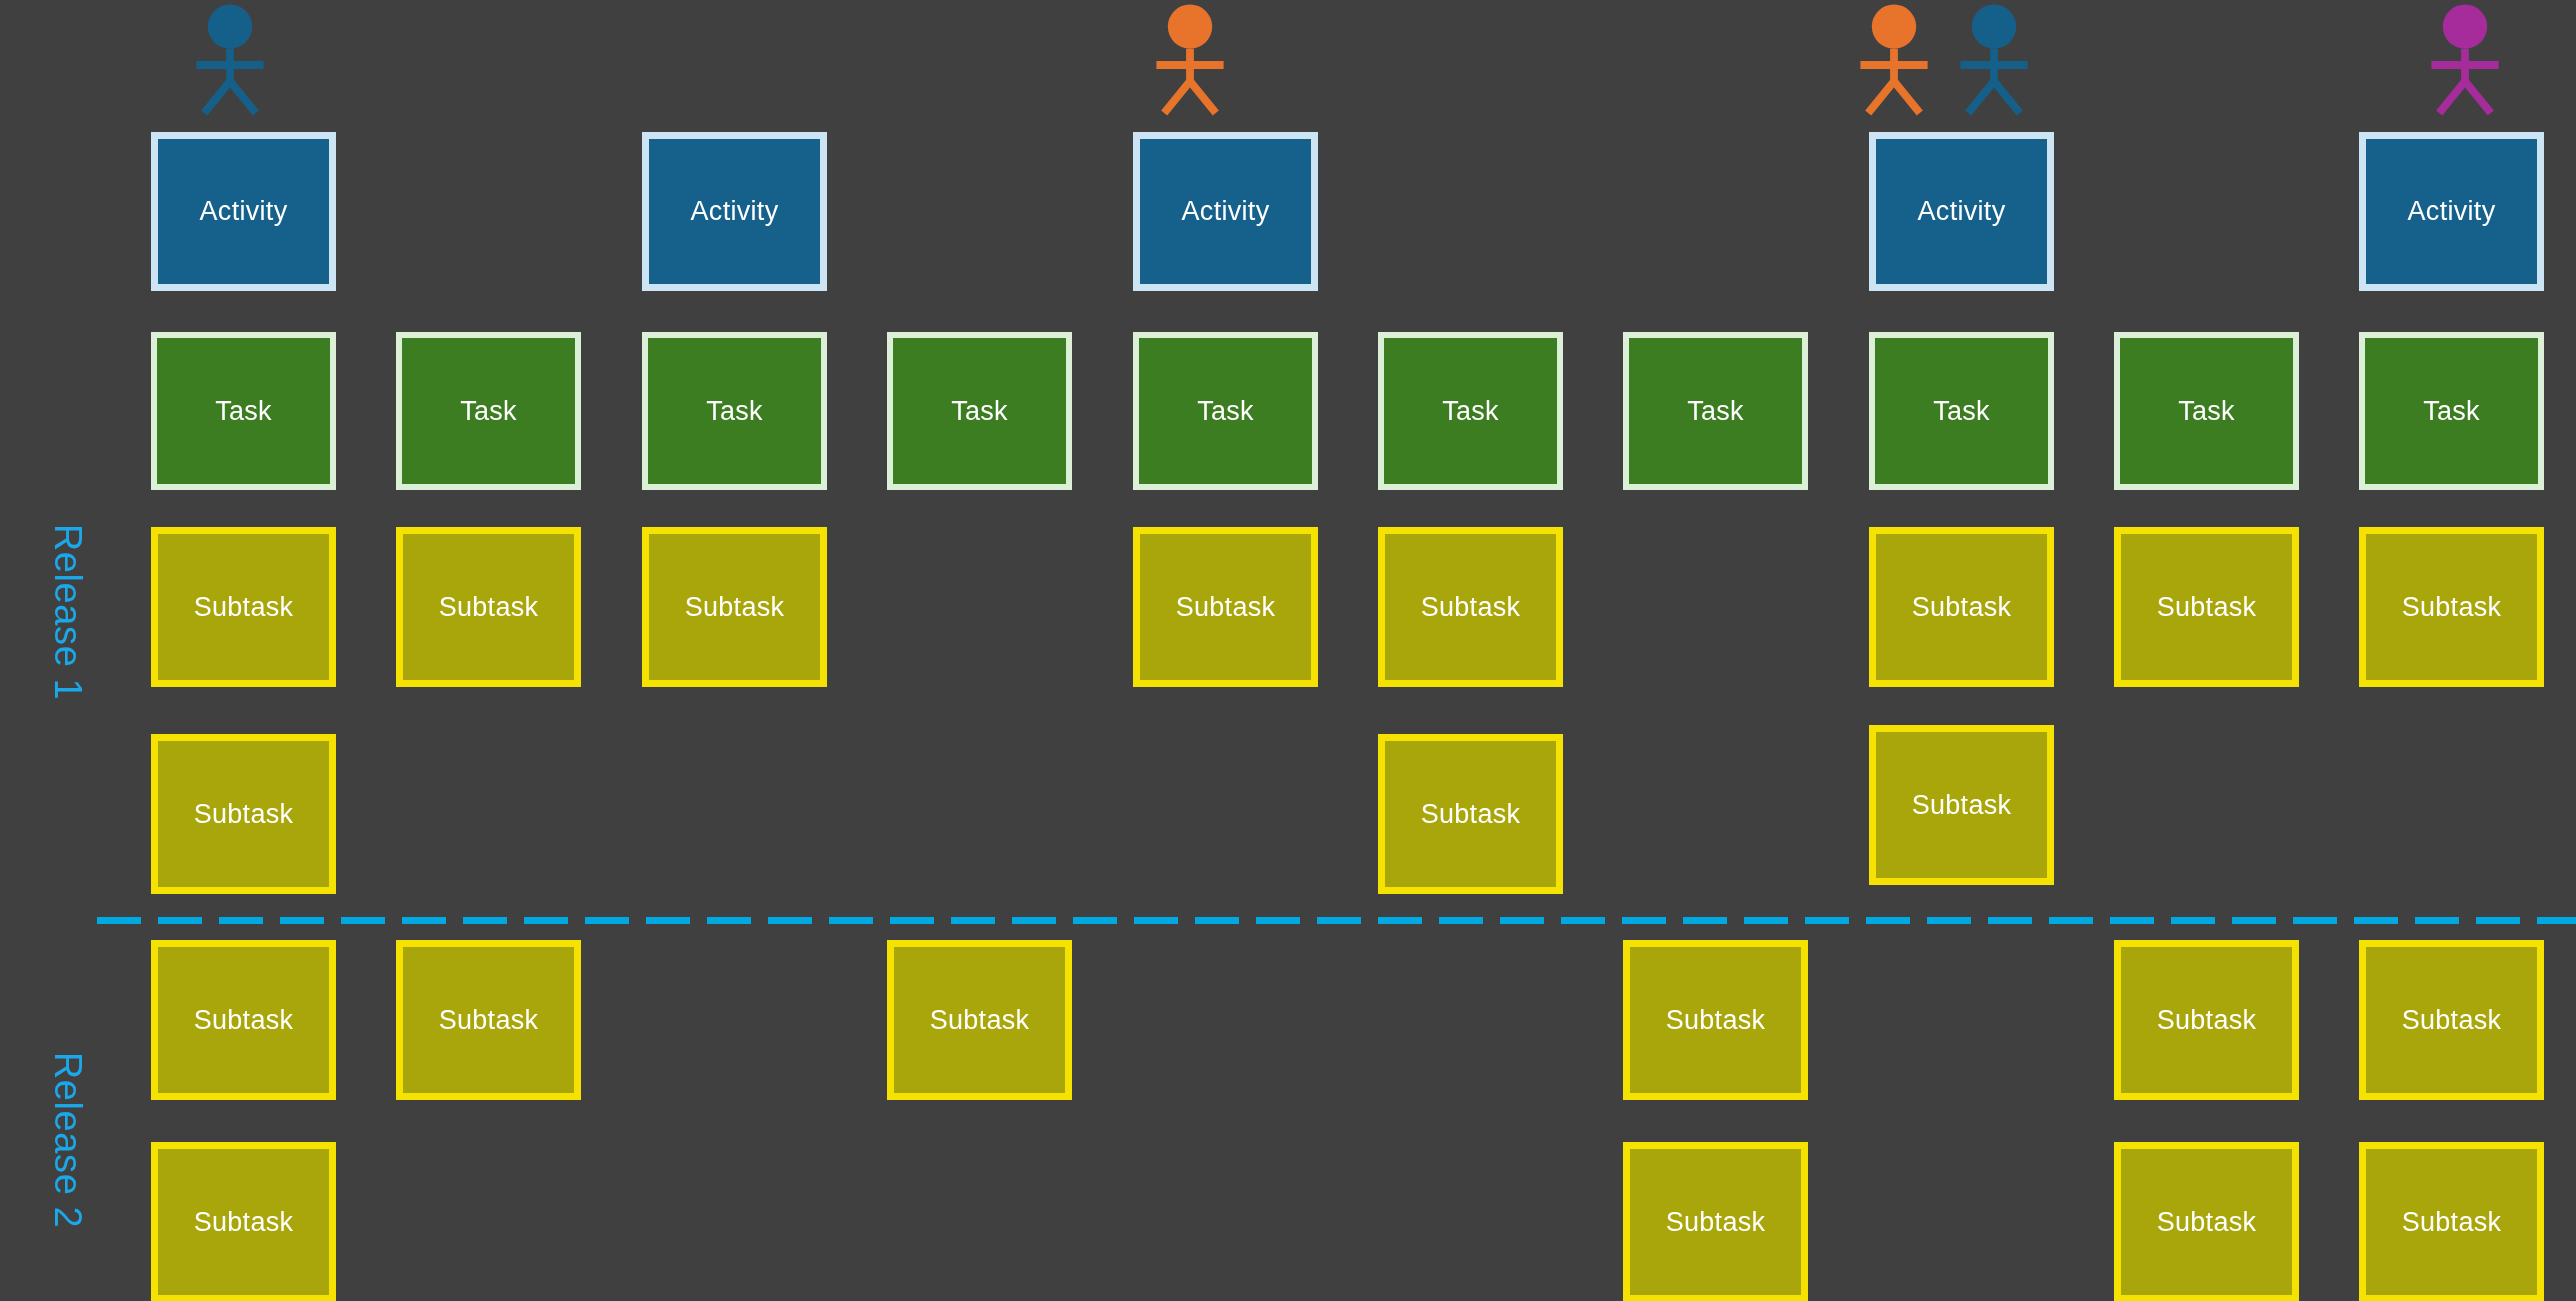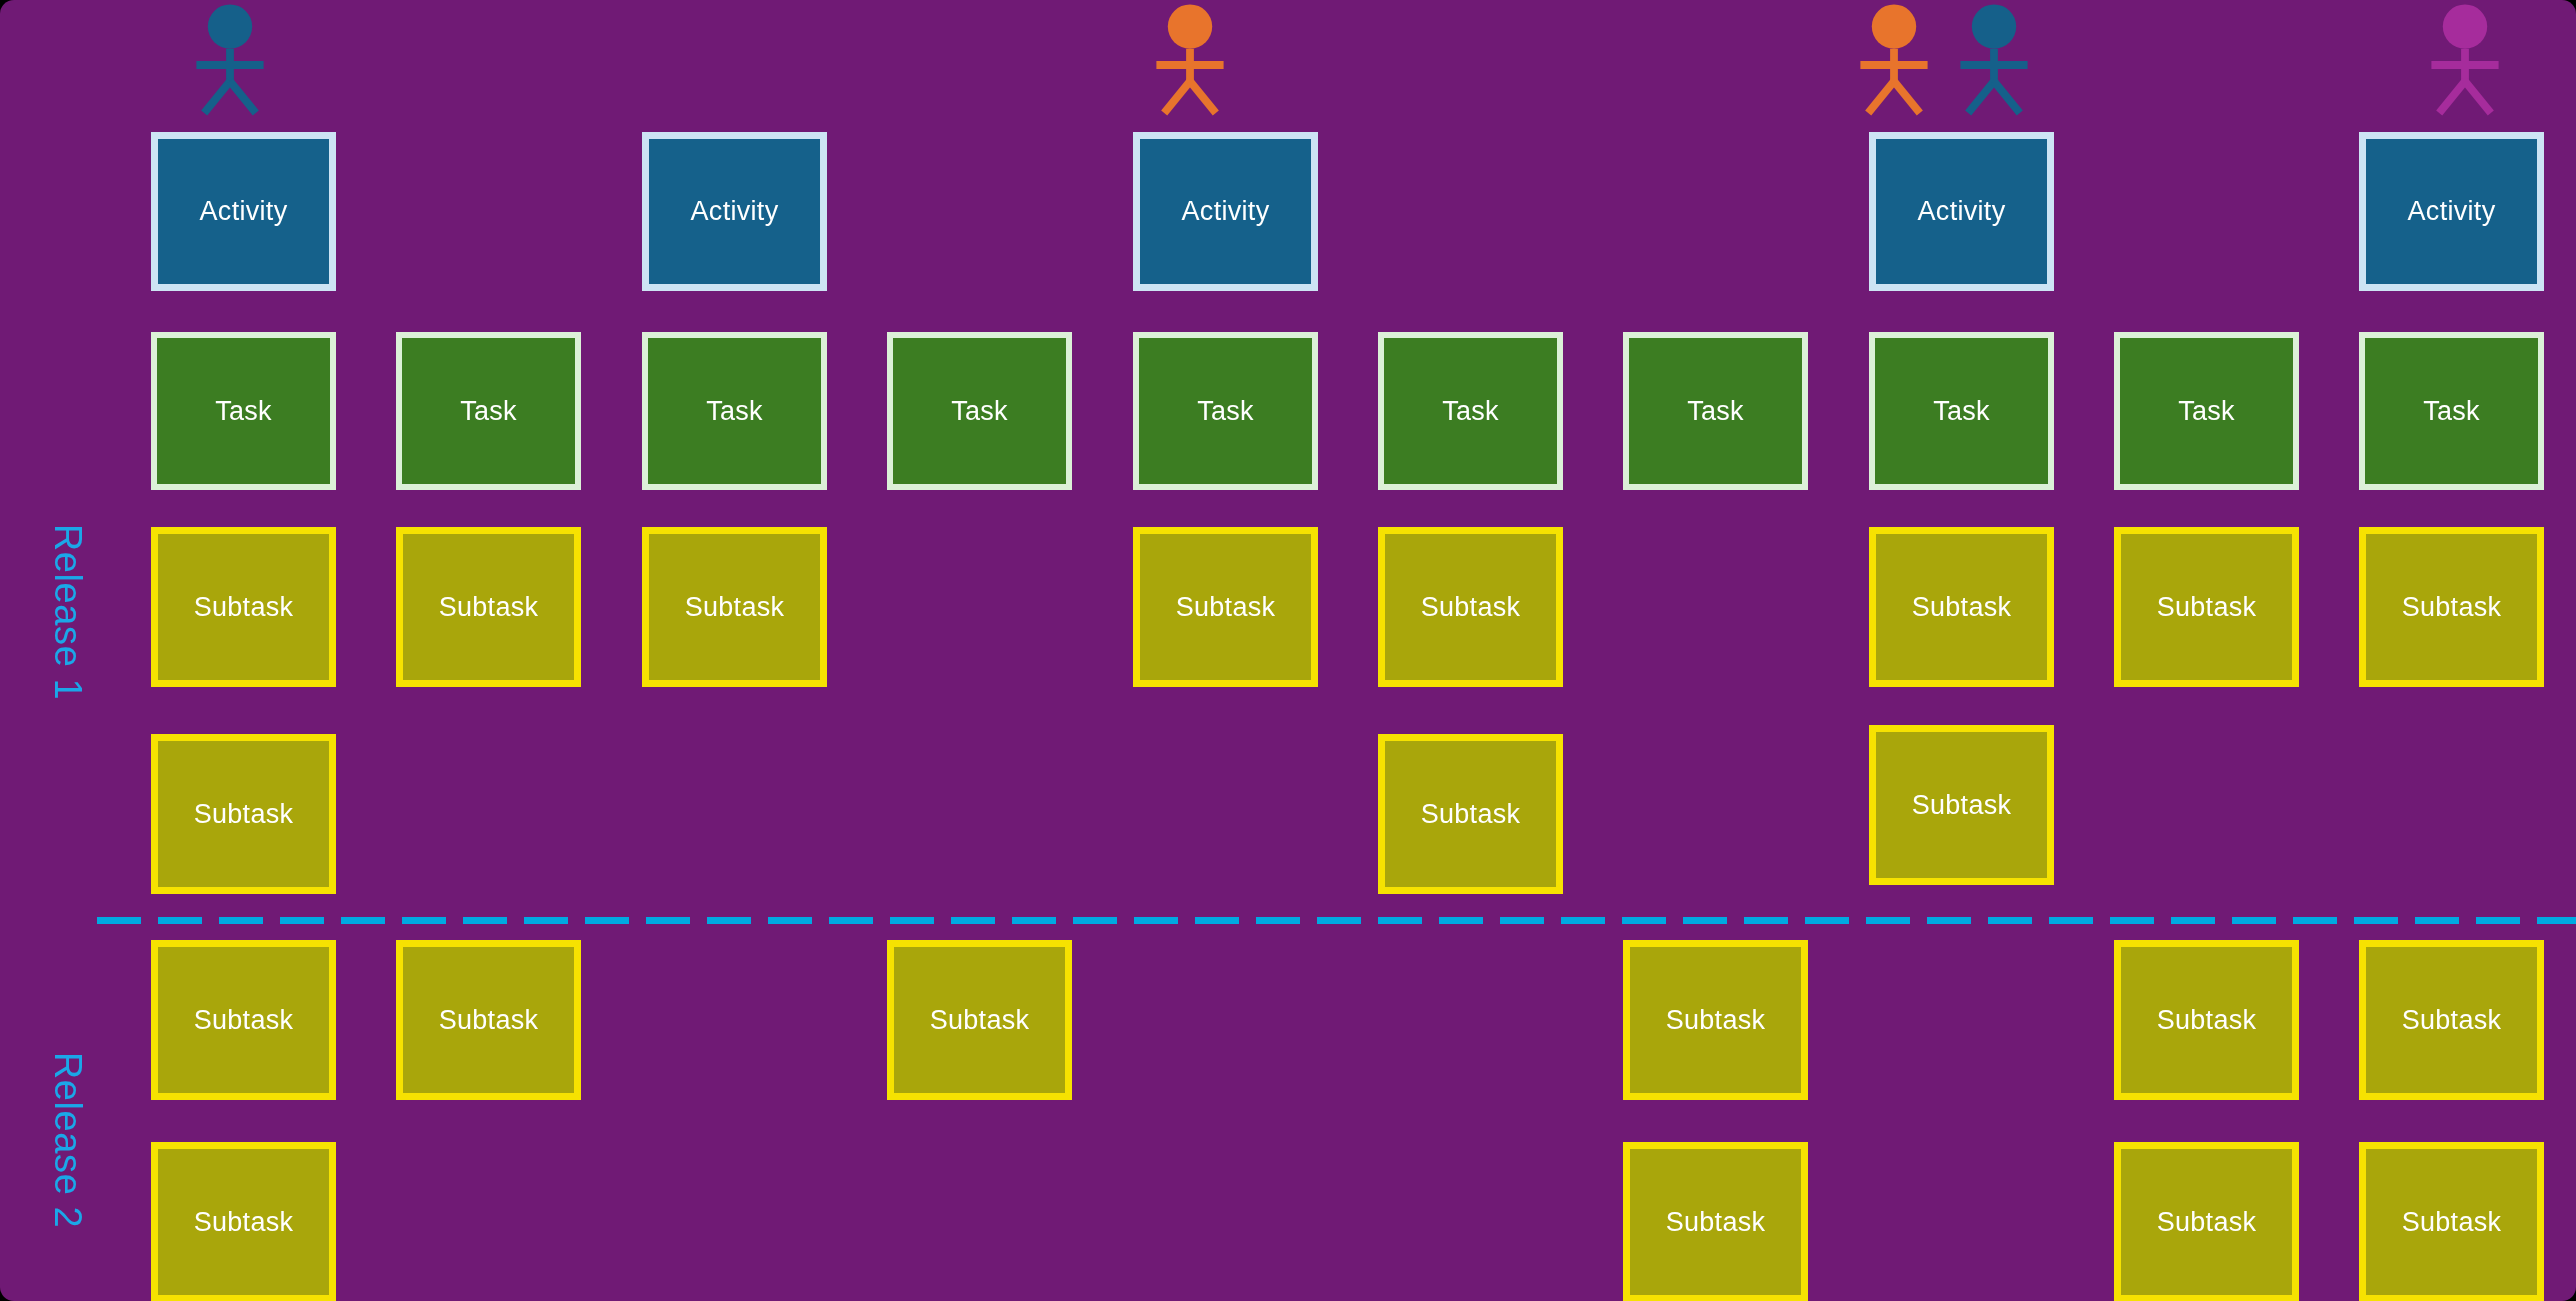--- a/index.html
+++ b/index.html
@@ -42,21 +42,21 @@
     font-weight: 400;
     letter-spacing: 0.6px;
   }
   .divider {
     position: absolute;
   }
 </style>
 </head>
 <body style="background: rgb(0, 0, 0);">
 
-<div id="canvas" style="width: 2576px; height: 1301px; background: #701a75; border-radius: 14px;">
+<div id="canvas" style="width: 2576px; height: 1301px; background: #404040;">
   <div id="actors-layer">
       <div class="actor" style="left: 191px;"><svg width="78" height="114" viewBox="0 0 130 190">
           <circle cx="65" cy="41" r="37" fill="#15608a"></circle>
           <g stroke="#15608a" stroke-width="13" fill="none">
             <line x1="65" y1="78" x2="65" y2="136"></line>
             <line x1="9" y1="105" x2="121" y2="105"></line>
             <line x1="65" y1="132" x2="22" y2="185"></line>
             <line x1="65" y1="132" x2="108" y2="185"></line>
           </g>
         </svg></div>

